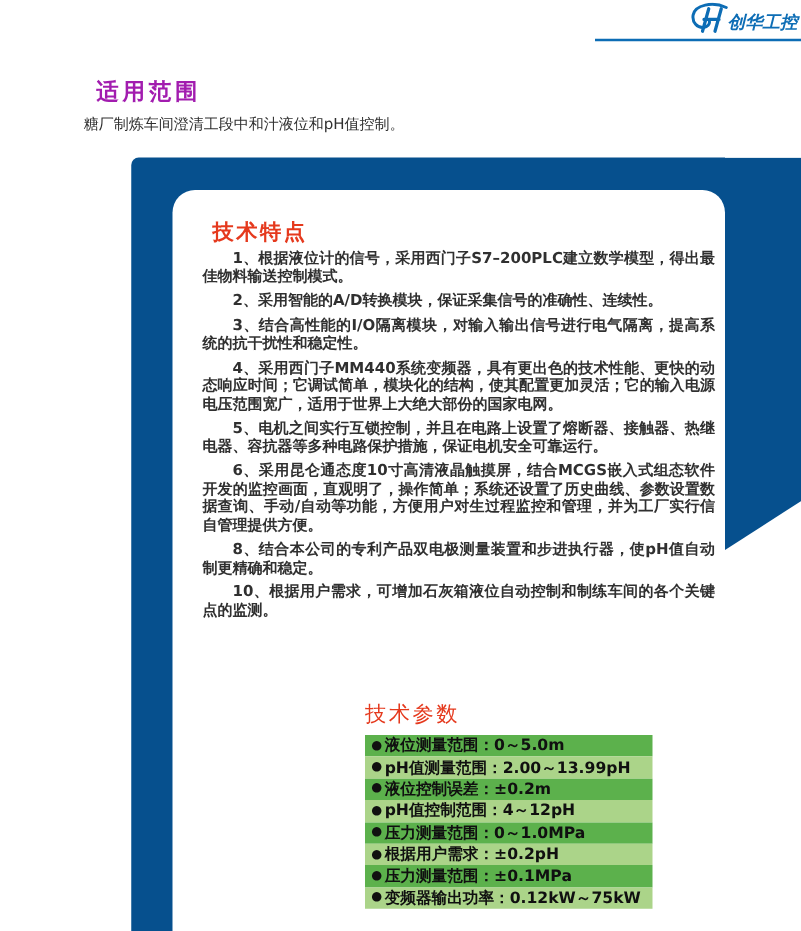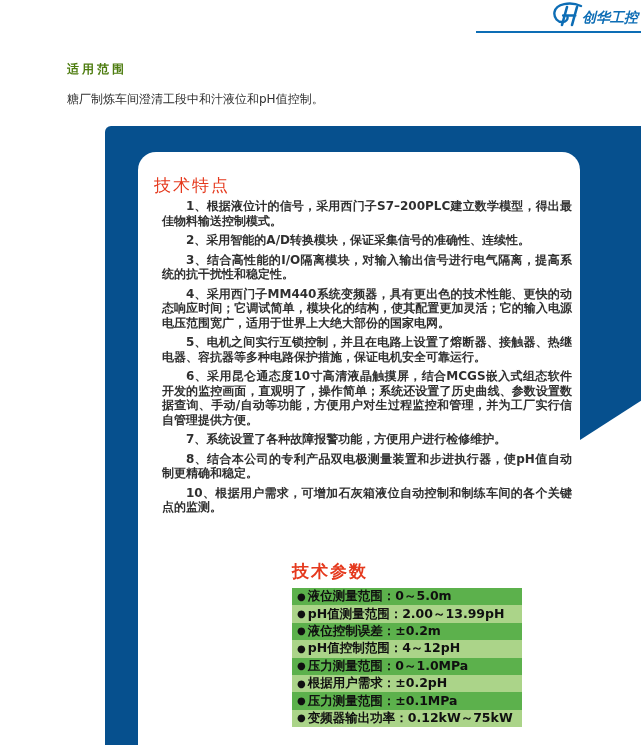--- a/index.html
+++ b/index.html
@@ -5,33 +5,33 @@
   html,body{margin:0;padding:0;}
   body{
     width:641px;height:745px;position:relative;background:#ffffff;
     font-family:"DejaVu Sans","Liberation Sans",sans-serif;
     overflow:hidden;
   }
   
   .logo{position:absolute;left:548px;top:2px;width:108px;height:28px;}
   .logo-underline{position:absolute;left:476px;top:31px;width:165px;height:2px;background:#0d6db5;}
   
-  .scope-title{position:absolute;left:67px;top:61px;font-size:12px;font-weight:bold;color:#4d7c0f;letter-spacing:3px;}
+  .scope-title{position:absolute;left:77px;top:61px;font-size:18px;font-weight:bold;color:#a21caf;letter-spacing:3px;}
   .scope-body{position:absolute;left:67px;top:91px;font-size:12px;color:#303030;}
   
   .blue-main{position:absolute;left:105px;top:126px;width:475px;height:619px;background:#06508e;border-top-left-radius:6px;}
   .blue-right{position:absolute;left:580px;top:126px;width:61px;height:314px;background:#06508e;
     clip-path:polygon(0 0,100% 0,100% 87.5%,0 100%);}
   .white-box{position:absolute;left:138px;top:152px;width:442px;height:593px;background:#ffffff;border-radius:18px 18px 0 0;}
   
-  .features-title{position:absolute;left:154px;top:174px;font-size:17px;font-weight:normal;color:#e5391d;letter-spacing:2px;}
+  .features-title{position:absolute;left:170px;top:174px;font-size:17px;font-weight:bold;color:#e5391d;letter-spacing:2px;}
   .features-body{position:absolute;left:162px;top:199px;width:410px;font-size:12px;line-height:14.5px;color:#303030;text-align:justify;}
   .features-body p{margin:0 0 5px 0;text-indent:24px;font-weight:bold;}
   
-  .params-title{position:absolute;left:292px;top:560px;font-size:17px;font-weight:bold;color:#e5391d;letter-spacing:2px;}
+  .params-title{position:absolute;left:292px;top:560px;font-size:17px;font-weight:normal;color:#e5391d;letter-spacing:2px;}
   .params-table{position:absolute;left:292px;top:588px;width:230px;}
   .param-row{height:17.4px;display:flex;align-items:center;padding-left:5px;box-sizing:border-box;
     font-size:12.5px;font-weight:bold;color:#101010;white-space:nowrap;}
   .row-dark{background:#5cb14c;}
   .row-light{background:#abd489;}
   .bullet{margin-right:2px;font-size:10px;line-height:1;}
 </style>
 </head>
 <body>
 
@@ -53,21 +53,20 @@
 <div class="white-box"></div>
 
 <div class="features-title">技术特点</div>
 <div class="features-body">
   <p>1、根据液位计的信号，采用西门子S7–200PLC建立数学模型，得出最佳物料输送控制模式。</p>
   <p>2、采用智能的A/D转换模块，保证采集信号的准确性、连续性。</p>
   <p>3、结合高性能的I/O隔离模块，对输入输出信号进行电气隔离，提高系统的抗干扰性和稳定性。</p>
   <p>4、采用西门子MM440系统变频器，具有更出色的技术性能、更快的动态响应时间；它调试简单，模块化的结构，使其配置更加灵活；它的输入电源电压范围宽广，适用于世界上大绝大部份的国家电网。</p>
   <p>5、电机之间实行互锁控制，并且在电路上设置了熔断器、接触器、热继电器、容抗器等多种电路保护措施，保证电机安全可靠运行。</p>
   <p>6、采用昆仑通态度10寸高清液晶触摸屏，结合MCGS嵌入式组态软件开发的监控画面，直观明了，操作简单；系统还设置了历史曲线、参数设置数据查询、手动/自动等功能，方便用户对生过程监控和管理，并为工厂实行信自管理提供方便。</p>
-  <p>7、系统设置了各种故障报警功能，方便用户进行检修维护。</p>
   <p>8、结合本公司的专利产品双电极测量装置和步进执行器，使pH值自动制更精确和稳定。</p>
   <p>10、根据用户需求，可增加石灰箱液位自动控制和制练车间的各个关键点的监测。</p>
 </div>
 
 <div class="params-title">技术参数</div>
 <div class="params-table">
   <div class="param-row row-dark">
     <span class="bullet">●</span>
     <span>液位测量范围：0～5.0m</span>
   </div>

